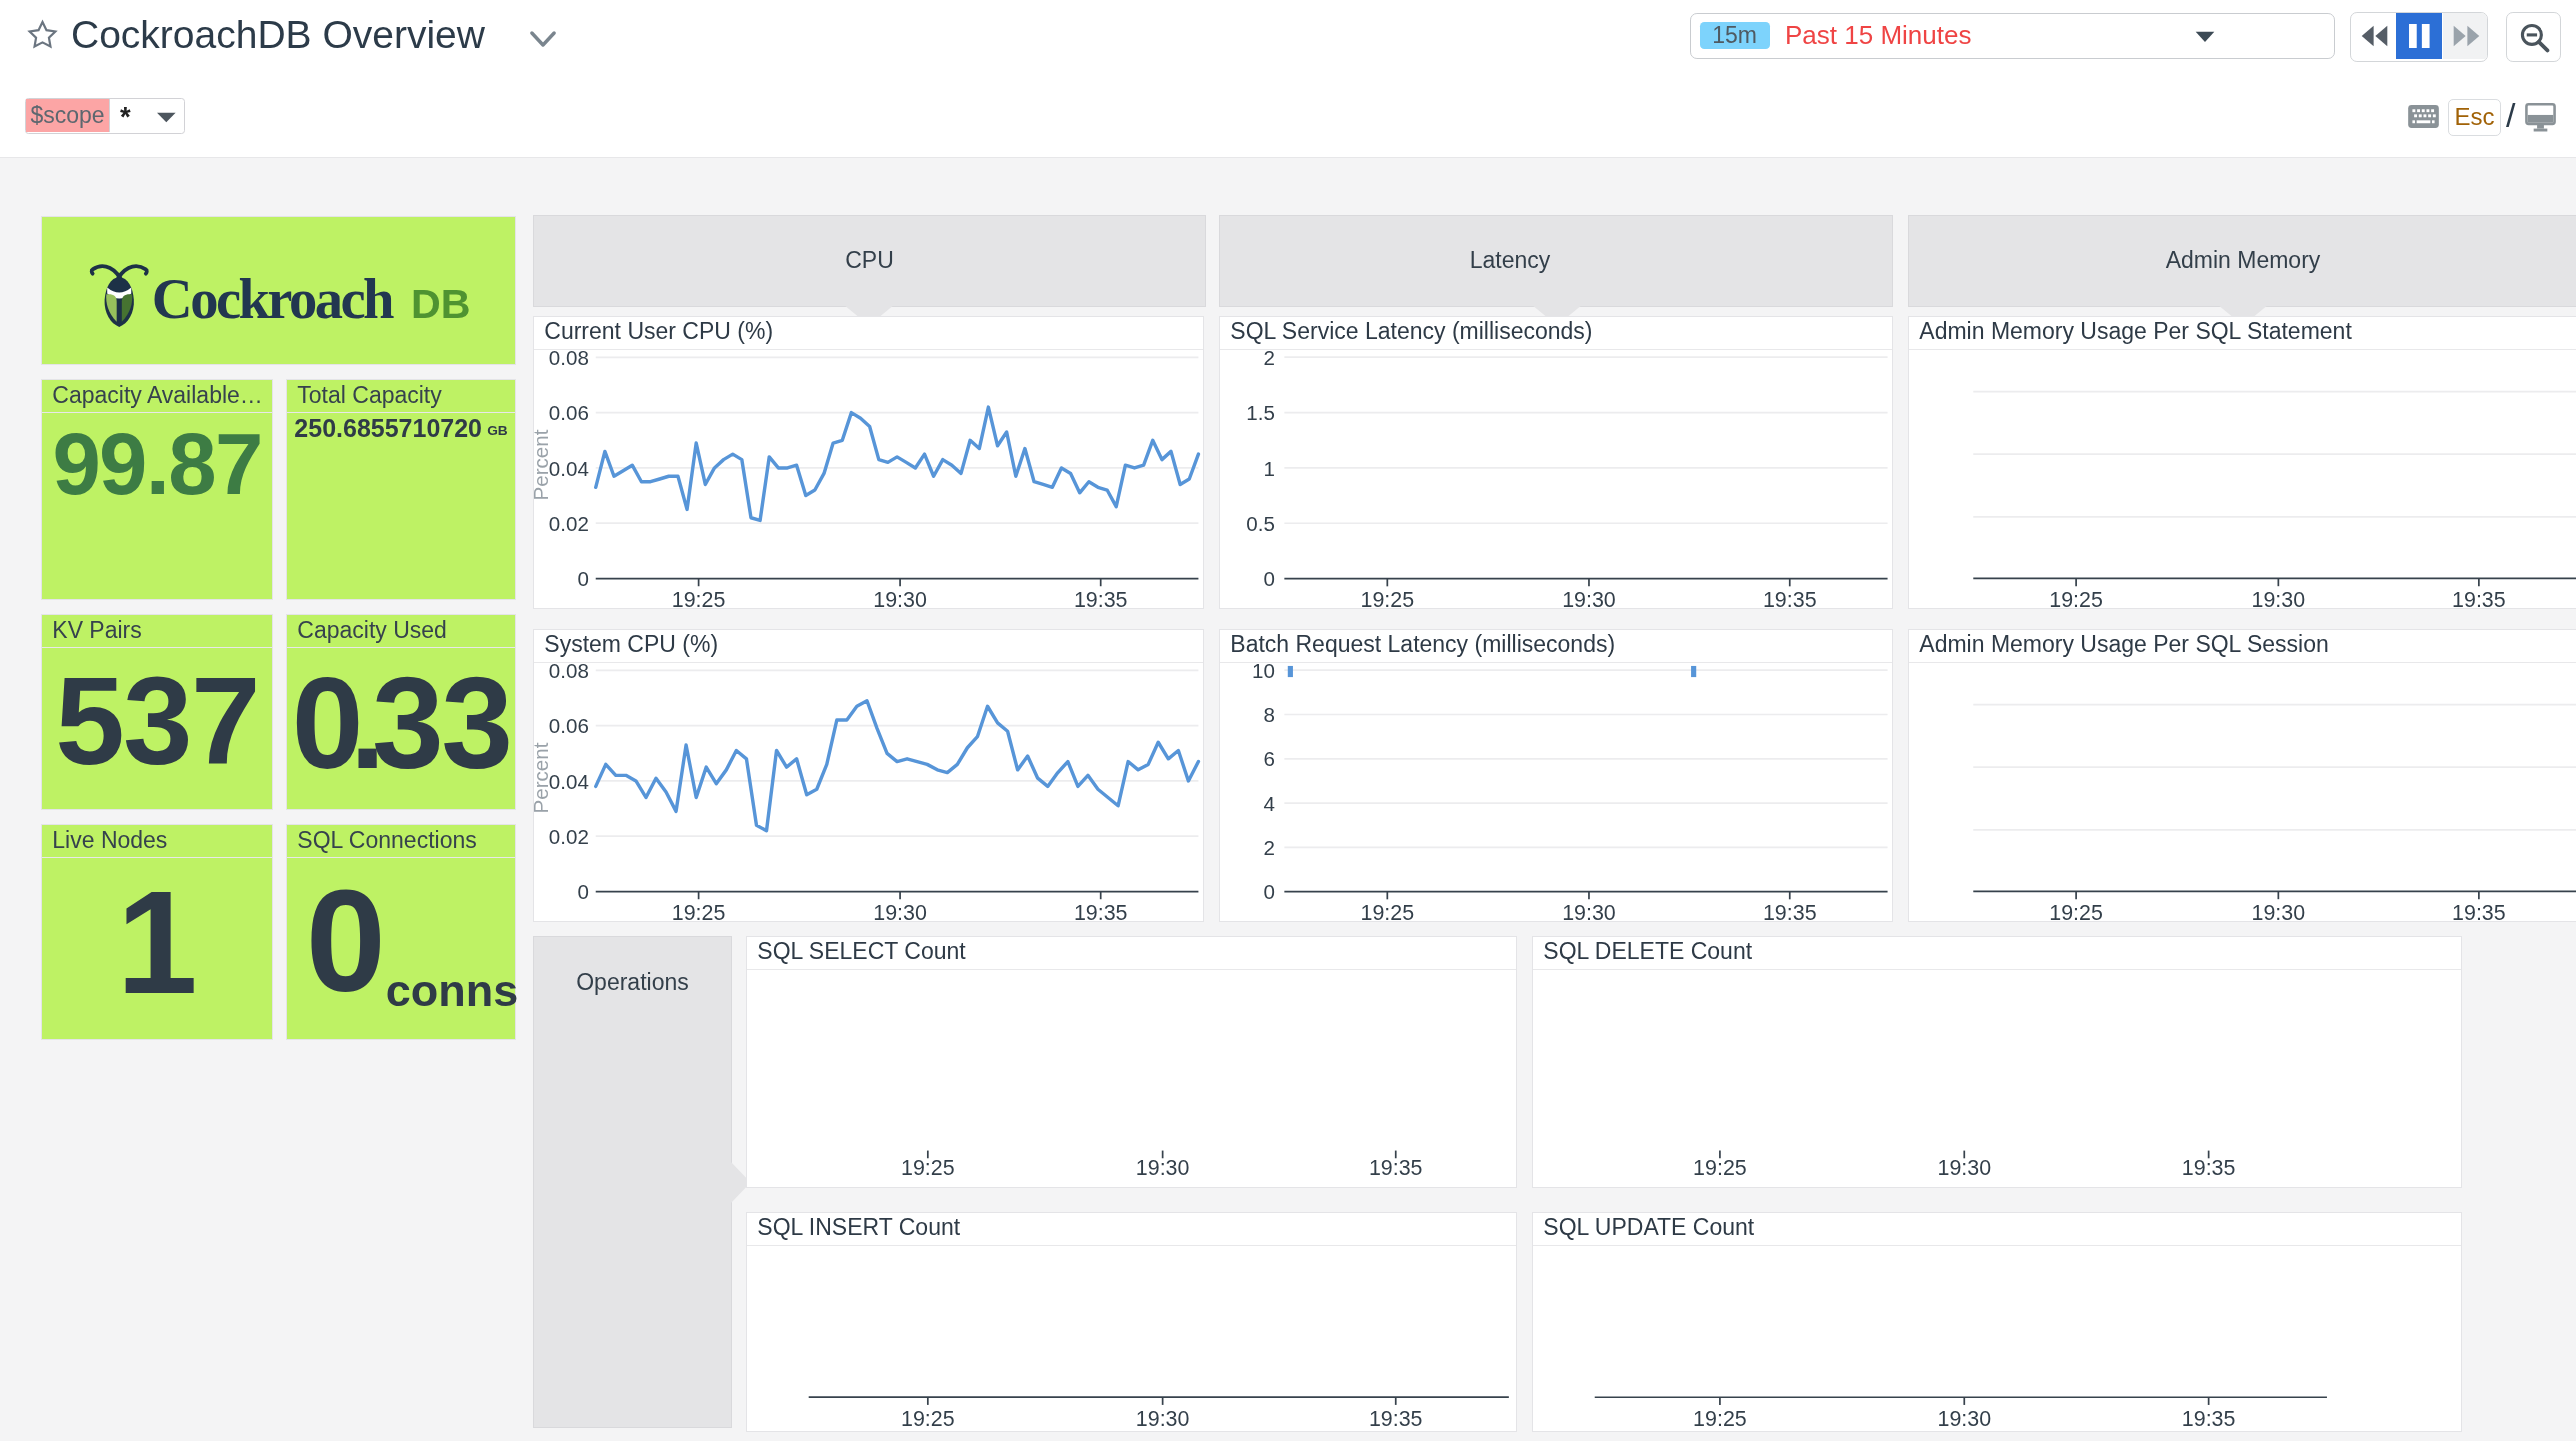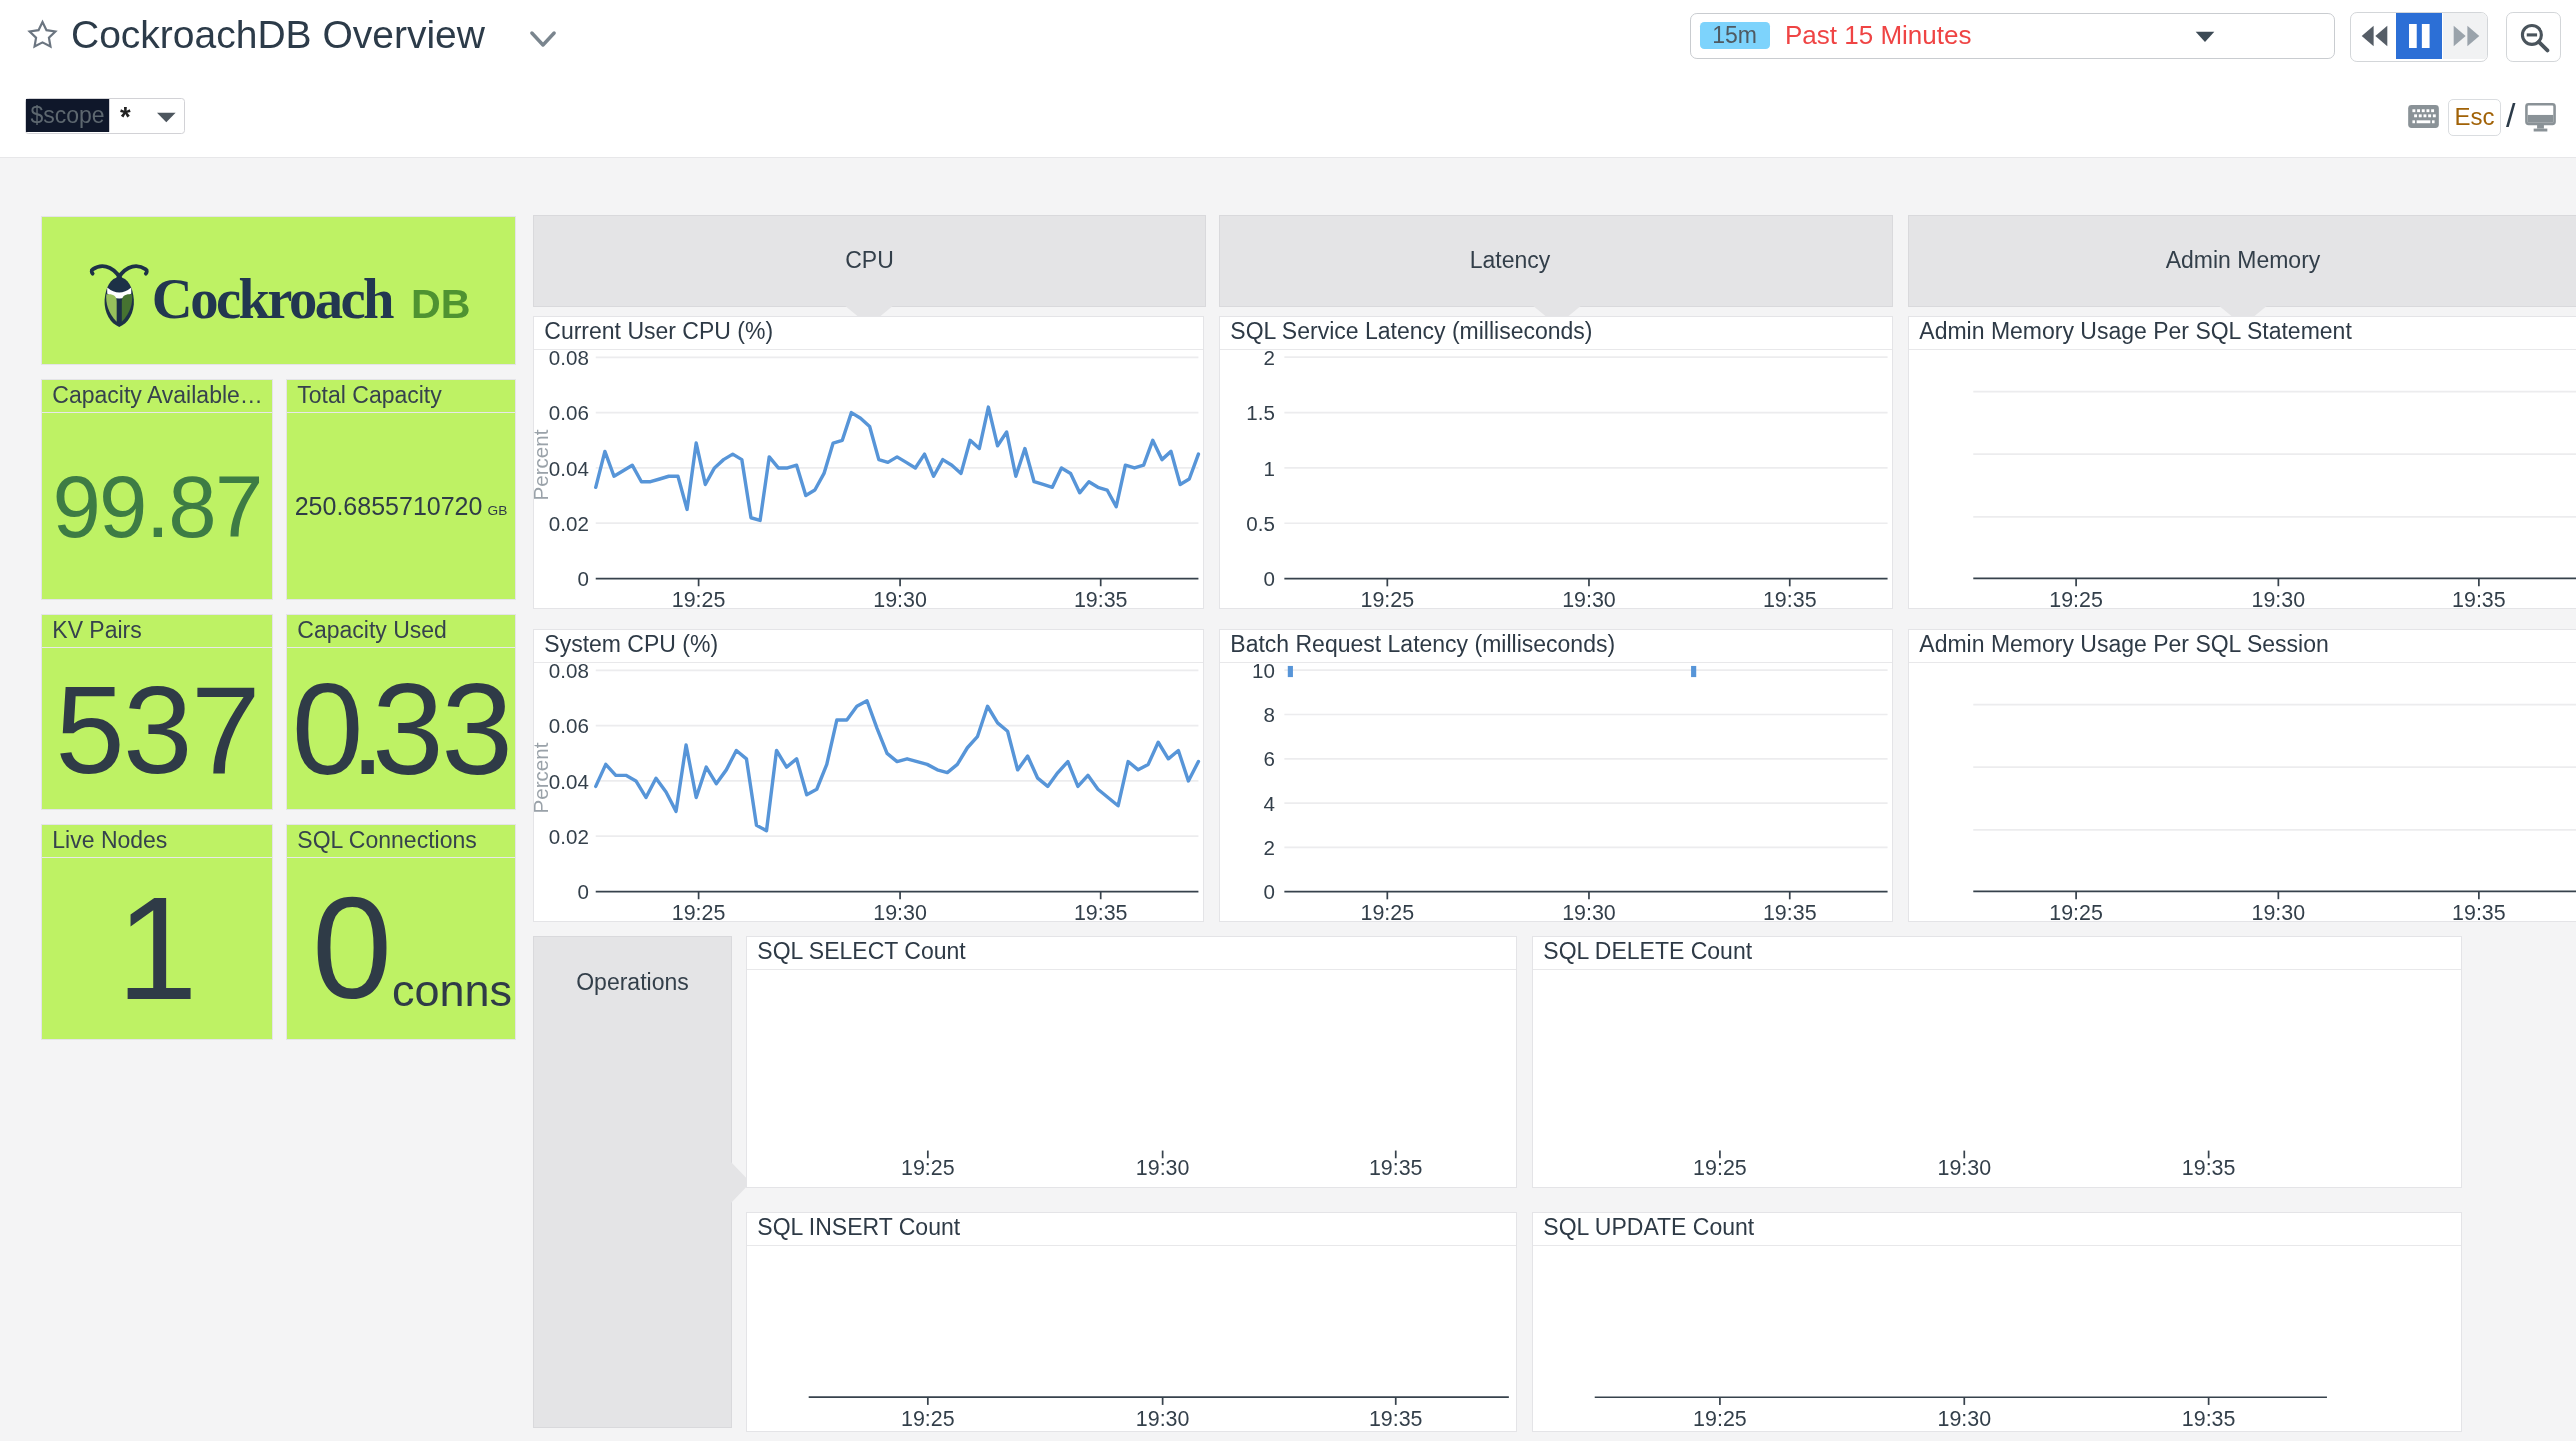--- a/index.html
+++ b/index.html
@@ -2,33 +2,33 @@
 <html style="font-size:13.7px"><head><meta charset="utf-8"><style>
 *{margin:0;padding:0;box-sizing:border-box}
 html,body{width:2576px;height:1441px;background:#fff;font-family:"Liberation Sans",sans-serif;position:relative;overflow:hidden}
 .abs{position:absolute}
 .content{position:absolute;left:0;top:157px;width:2576px;height:1285px;background:#f4f4f5;border-top:1.7px solid #e7e7e9}
 .panel{position:absolute;background:#fff;border:1.7px solid #e4e4e7}
 .ptitle{position:absolute;left:0;top:0;right:0;height:33px;border-bottom:1.7px solid #e8e8ea;font-size:23px;color:#2e3a46;line-height:29px;padding-left:10.3px;white-space:nowrap;overflow:hidden}
 .inner{position:absolute;left:0;top:34px}
 .card{position:absolute;background:#bef264;border:1.7px solid #e4e4e7}
 .ctitle{position:absolute;left:0;top:0;right:0;height:33px;border-bottom:1.7px solid #e8e8ea;font-size:23px;color:#36424d;line-height:31px;padding-left:10.3px;white-space:nowrap;overflow:hidden}
-.cval{position:absolute;left:0;top:34px;right:0;bottom:0;display:flex;align-items:center;justify-content:center;font-weight:normal;color:#2f3b47}
+.cval{position:absolute;left:0;top:34px;right:0;bottom:0;display:flex;justify-content:center;font-weight:bold;color:#2f3b47}
 .band{position:absolute;background:#e4e4e6;border:1.7px solid #d9d9dc}
 .bandlbl{position:absolute;width:100%;text-align:center;font-size:23px;color:#333f4a}
 </style></head><body>
 <svg class="abs" style="left:26px;top:18px" width="33" height="34" viewBox="0 0 24 24">
 <path d="M12 2.6l2.89 5.86 6.47.94-4.68 4.56 1.1 6.44L12 17.36l-5.78 3.04 1.1-6.44L2.64 9.4l6.47-.94z" fill="none" stroke="#6b7580" stroke-width="1.6"></path>
   </svg>
 <div class="abs" style="left:71px;top:13px;font-size:39px;color:#2c3b49">CockroachDB Overview</div>
 <svg class="abs" style="left:525px;top:26px" width="36" height="26" viewBox="0 0 42 30">
 <polyline points="8,8 21,22 34,8" fill="none" stroke="#7a858e" stroke-width="4" stroke-linecap="round" stroke-linejoin="round"></polyline>
   </svg>
 <div class="abs" style="left:25px;top:98px;width:160px;height:36px;border:1.7px solid #d2d2d6;border-radius:3.4px;background:#fff">
-<div class="abs" style="left:0;top:0;width:84px;height:33px;background:#0f172a;border-right:1.7px solid #d2d2d6;font-size:23px;color:#5d676f;line-height:33px;text-align:center">$scope</div>
+<div class="abs" style="left:0;top:0;width:84px;height:33px;background:#fca5a5;border-right:1.7px solid #d2d2d6;font-size:23px;color:#5d676f;line-height:33px;text-align:center">$scope</div>
 <div class="abs" style="left:94px;top:1.7px;font-size:27.4px;color:#222;font-weight:bold">*</div>
 <svg class="abs" style="left:130px;top:13px" width="20.6" height="11" viewBox="0 0 24 13">
       <polygon points="1,1 23,1 12,12" fill="#4d565e"></polygon>
     </svg>
 </div>
 <div class="abs" style="left:1690px;top:13px;width:645px;height:46px;border:1.7px solid #c9ccd0;border-radius:6.9px;background:#fff">
 <div class="abs" style="left:8.6px;top:7.7px;width:70px;height:27.4px;background:#7dd3fc;border-radius:4.3px;font-size:23px;color:#4f5a62;line-height:27.4px;text-align:center">15m</div>
 <div class="abs" style="left:94px;top:0;font-size:26px;color:#ef4444;line-height:43px">Past 15 Minutes</div>
 <svg class="abs" style="left:503px;top:16.3px" width="22" height="13" viewBox="0 0 26 15">
       <polygon points="2,2 24,2 13,14" fill="#3c4a55"></polygon>

